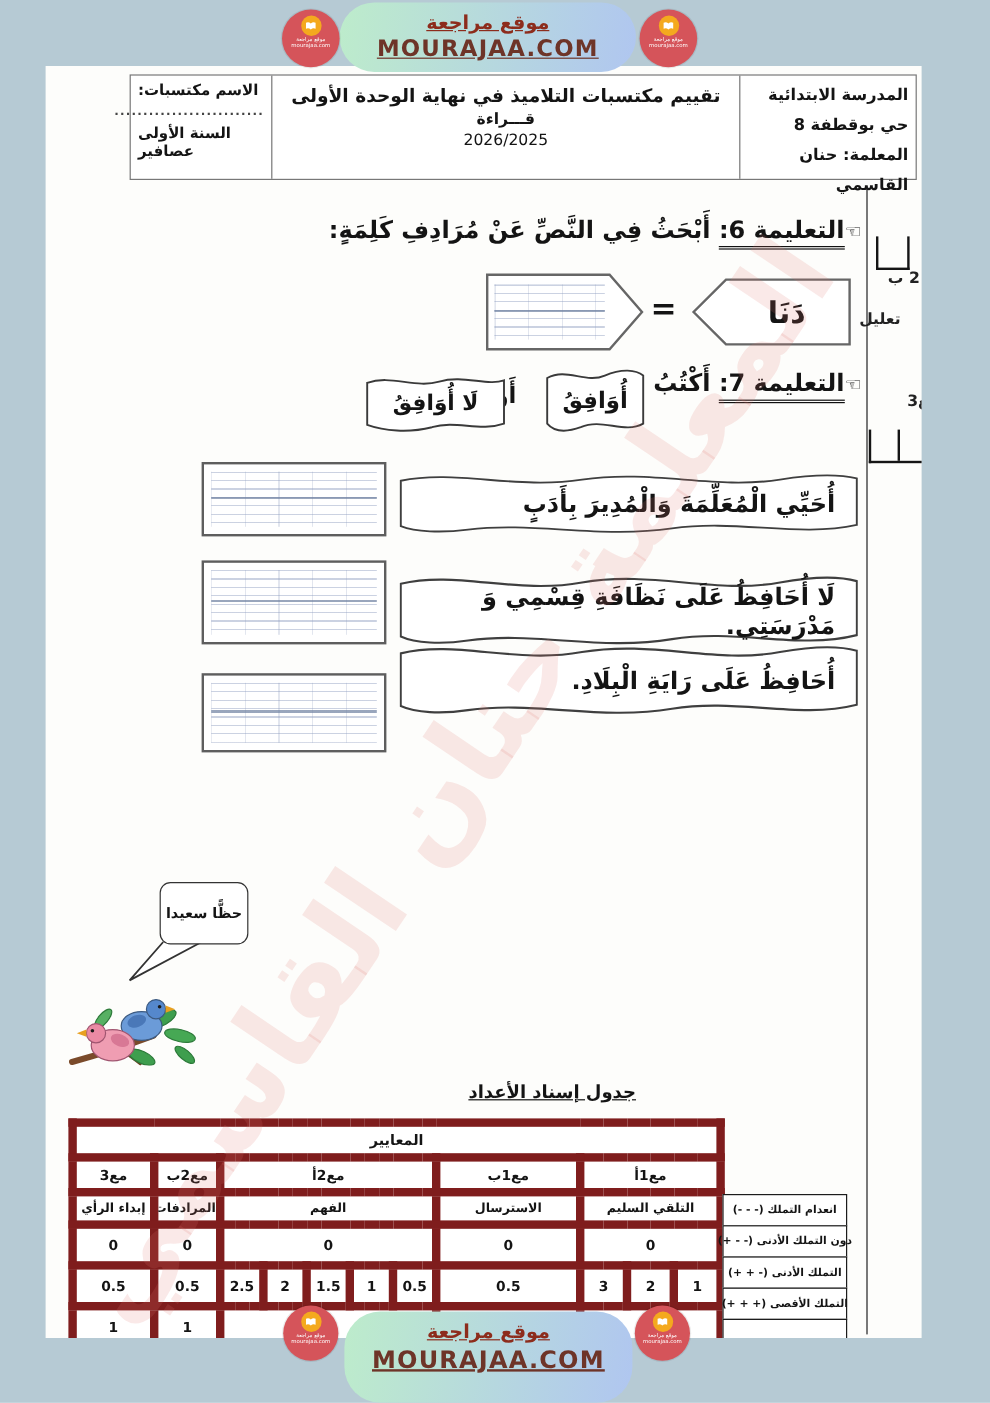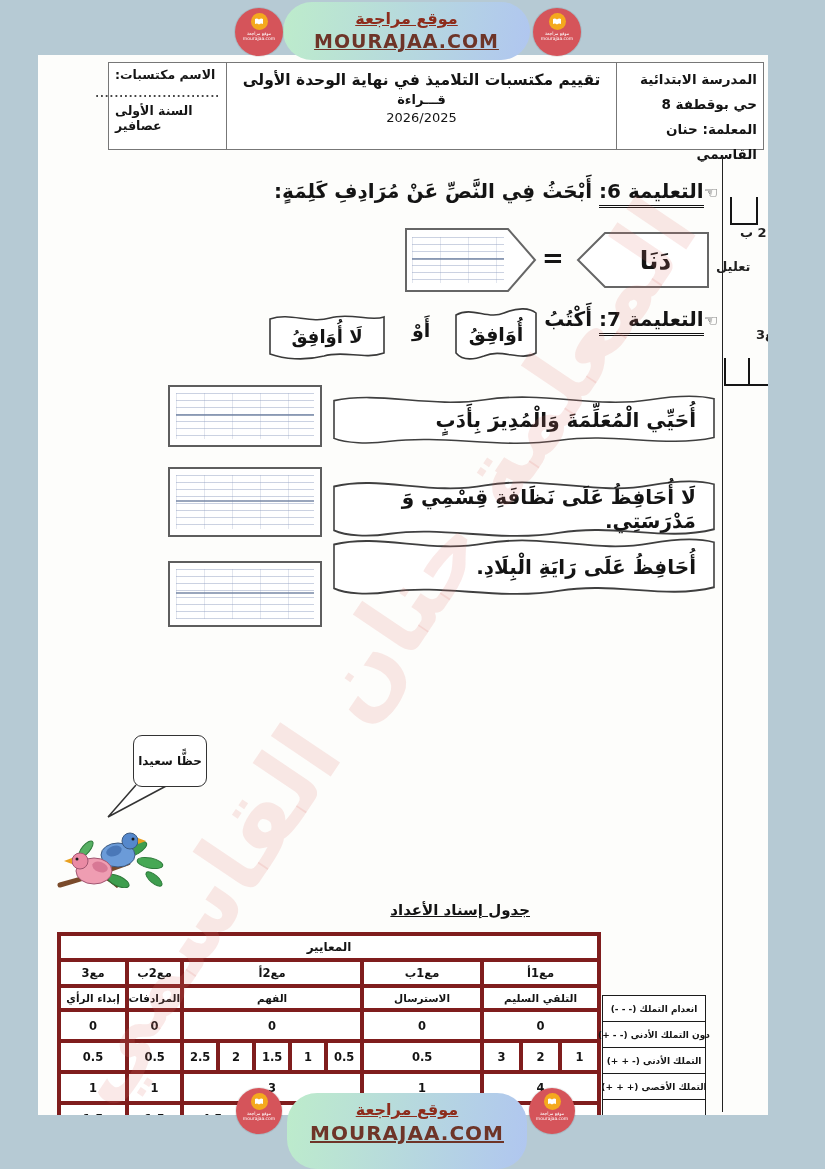--- a/index.html
+++ b/index.html
@@ -62,21 +62,21 @@
   
   .bubble{border:1.5px solid #333;border-radius:9px;background:#fff;display:flex;align-items:center;justify-content:center;font-size:12px;font-weight:bold;direction:rtl;z-index:6;}
   
   .wm{
     width:1000px;font-size:95px;font-weight:bold;white-space:nowrap;direction:rtl;text-align:center;
     color:rgba(224,120,115,.16);transform:rotate(-56deg);z-index:5;pointer-events:none;
   }
   
   .stitle{font-size:15px;font-weight:bold;text-decoration:underline;text-align:center;}
   table.grid{border-collapse:collapse;table-layout:fixed;direction:rtl;background:#fff;}
-  table.grid td{border:4px solid #7f1d1d;text-align:center;padding:0;font-weight:bold;overflow:hidden;white-space:nowrap;}
+  table.grid td{border:7px solid #7f1d1d;text-align:center;padding:0;font-weight:bold;overflow:hidden;white-space:nowrap;}
   tr.h1 td{height:22px;font-size:12px;}
   tr.h2 td{height:22px;font-size:11.5px;}
   tr.h3 td{height:20px;font-size:10.5px;}
   tr.dr td{height:27px;font-size:11.5px;}
   .labelcol{width:104px;}
   .labelcol .lc{box-sizing:border-box;height:27px;border:1px solid #1c1c1c;margin-top:-1px;
     display:flex;align-items:center;justify-content:center;font-size:9px;font-weight:bold;direction:rtl;background:#fff;white-space:nowrap;}
   .labelcol .lc:first-child{margin-top:0;}
 </style>
 </head>
@@ -139,21 +139,21 @@
   </div>
 
   <div class="abs" style="left:414px;top:248px;width:88px;height:62px;">
     <svg width="88" height="62" viewBox="0 0 88 62" preserveAspectRatio="none">
       <path d="M4,12 C20,3 36,17 52,10 C66,4 78,5 84,10 L84,50 C68,59 50,45 32,53 C18,58 9,56 4,50 Z" fill="#fff" stroke="#3a3a3a" stroke-width="1.6"></path>
     </svg>
     <div class="abs wavybox-text" style="inset:0;font-size:19px;">أُوَافِقُ</div>
   </div>
   <div class="abs rtl" style="left:374px;top:264px;font-size:19px;font-weight:bold;">أَوْ</div>
 
-  <div class="abs" style="left:228px;top:254px;width:122px;height:54px;">
+  <div class="abs" style="left:264px;top:254px;width:122px;height:54px;">
     <svg width="122" height="54" viewBox="0 0 122 54" preserveAspectRatio="none">
       <path d="M4,10 C24,3 44,15 64,9 C84,3 104,13 118,8 L118,44 C98,51 78,41 58,47 C38,52 18,50 4,45 Z" fill="#fff" stroke="#3a3a3a" stroke-width="1.6"></path>
     </svg>
     <div class="abs wavybox-text" style="inset:0;font-size:18px;">لَا أُوَافِقُ</div>
   </div>
 
   <div class="abs" style="left:292px;top:334px;width:388px;height:62px;">
     <svg width="388" height="62" viewBox="0 0 388 64" preserveAspectRatio="none">
       <path d="M4,12 C50,2 100,20 155,11 C215,2 265,20 320,11 C345,7 368,6 384,10 L384,50 C335,61 285,45 230,53 C170,62 115,47 60,54 C38,57 16,56 4,51 Z" fill="#fff" stroke="#3f3f3f" stroke-width="1.6"></path>
     </svg>

